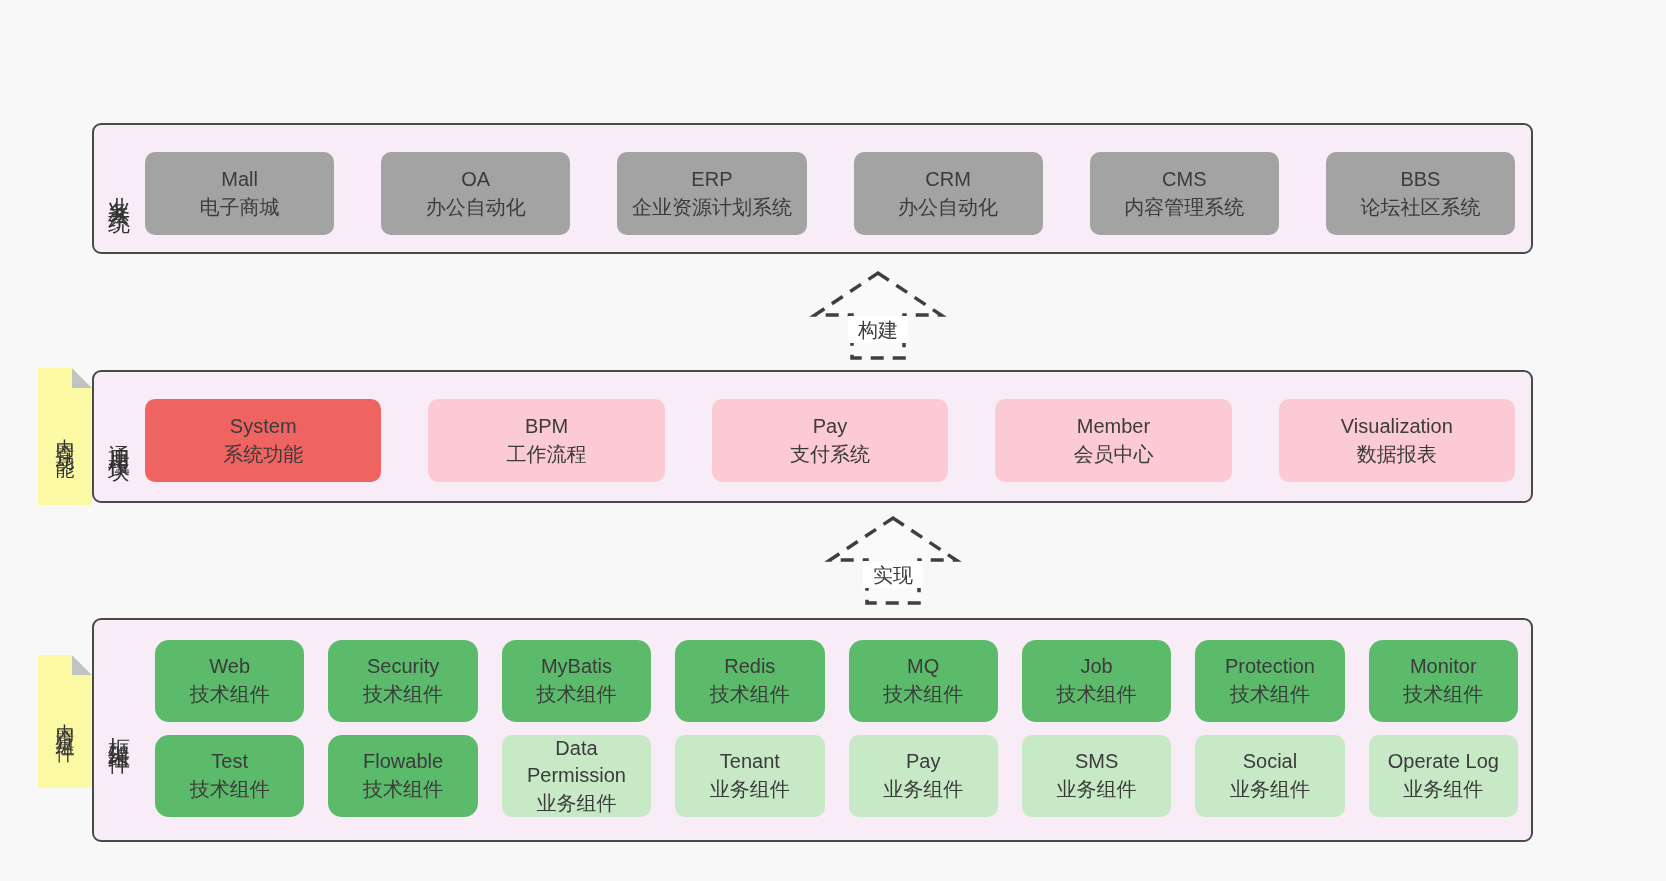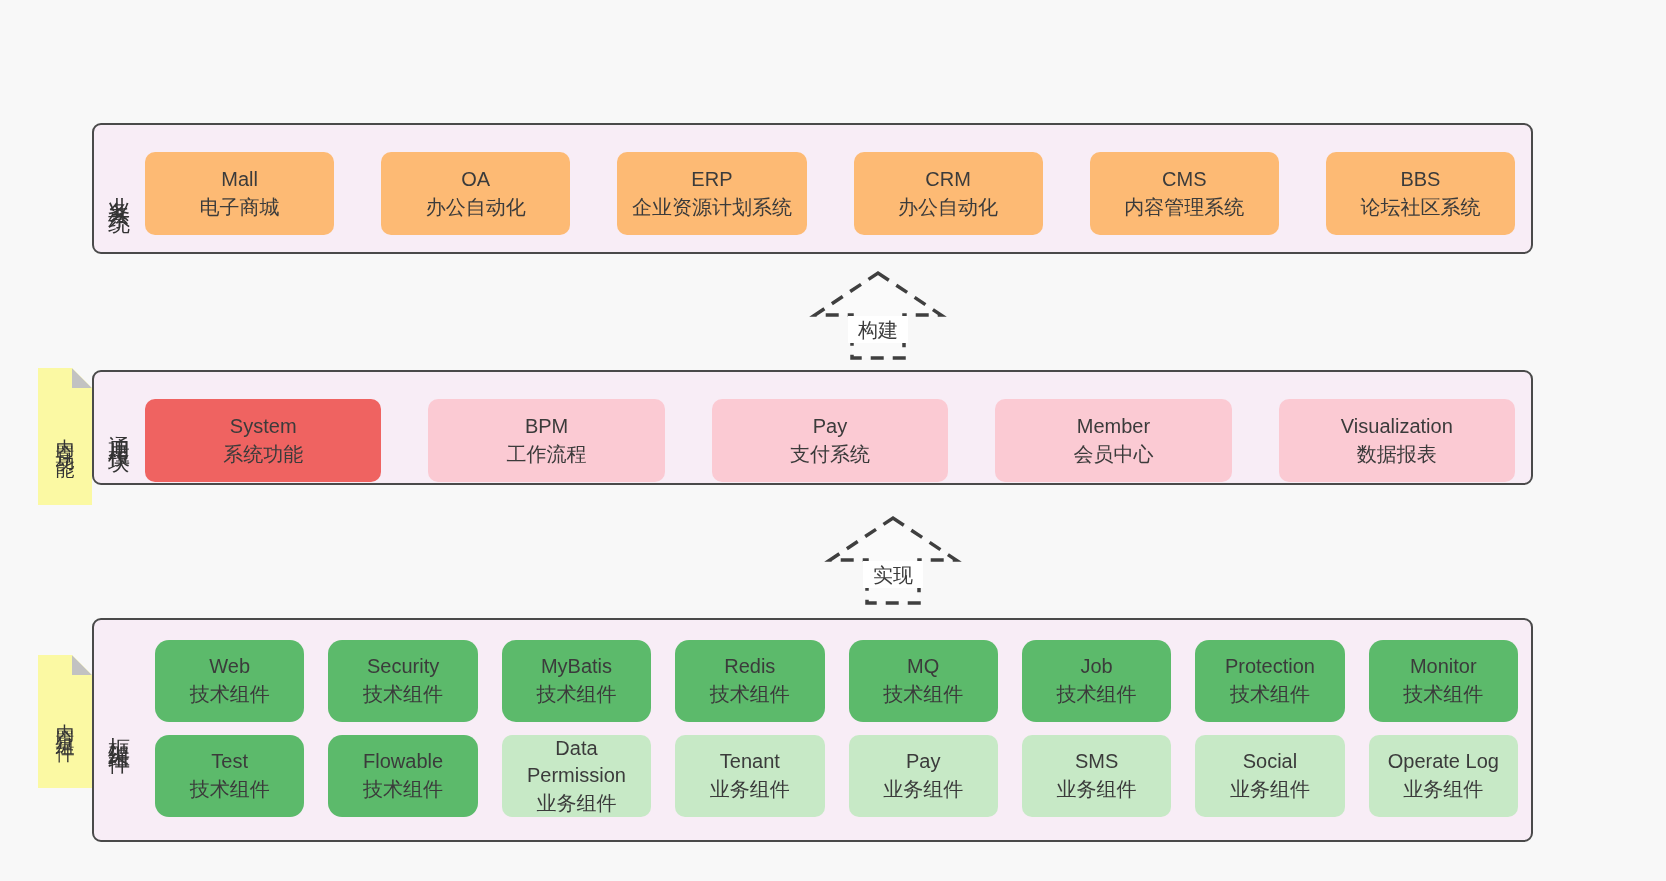--- a/index.html
+++ b/index.html
@@ -16,21 +16,21 @@
   .section {
     position:absolute;
     left:92px;
     width:1441px;
     background:#f8edf6;
     border:2px solid #4a4a4a;
     border-radius:9px;
     z-index:1;
   }
   #section-business  { top:123px; height:131px; }
-  #section-common    { top:370px; height:115px; }
+  #section-common    { top:370px; height:133px; }
   #section-framework { top:618px; height:224px; }
 
   .v-label-wrap {
     position:absolute; left:8px; top:0; bottom:0; width:34px;
     display:flex; align-items:center; justify-content:center;
   }
   .v-label {
     writing-mode:vertical-rl; text-orientation:upright;
     font-size:22px; letter-spacing:5px; color:#333;
   }
@@ -44,21 +44,21 @@
 
   .box {
     flex:1;
     border-radius:10px;
     display:flex; flex-direction:column;
     align-items:center; justify-content:center;
     text-align:center;
     font-size:20px; line-height:1.38;
     color:#3b3b3b;
   }
-  .b-blue   { background:#fdba74; }
+  .b-blue   { background:#a3a3a3; }
   .b-red    { background:#ef6361; }
   .b-pink   { background:#fbcad3; }
   .b-green  { background:#5cba6b;border-radius:14px; }
   .b-lgreen { background:#c7e9c6; }
   .box .en { padding:0 6px; }
 
   
   .note {
     position:absolute; left:38px; width:54px;
     background:#fbf9a3;

